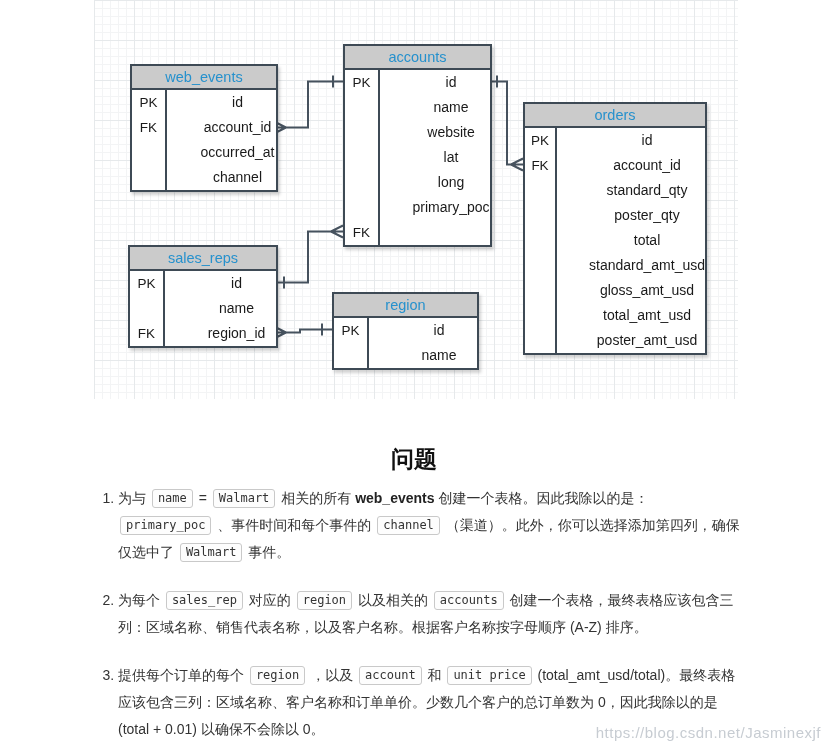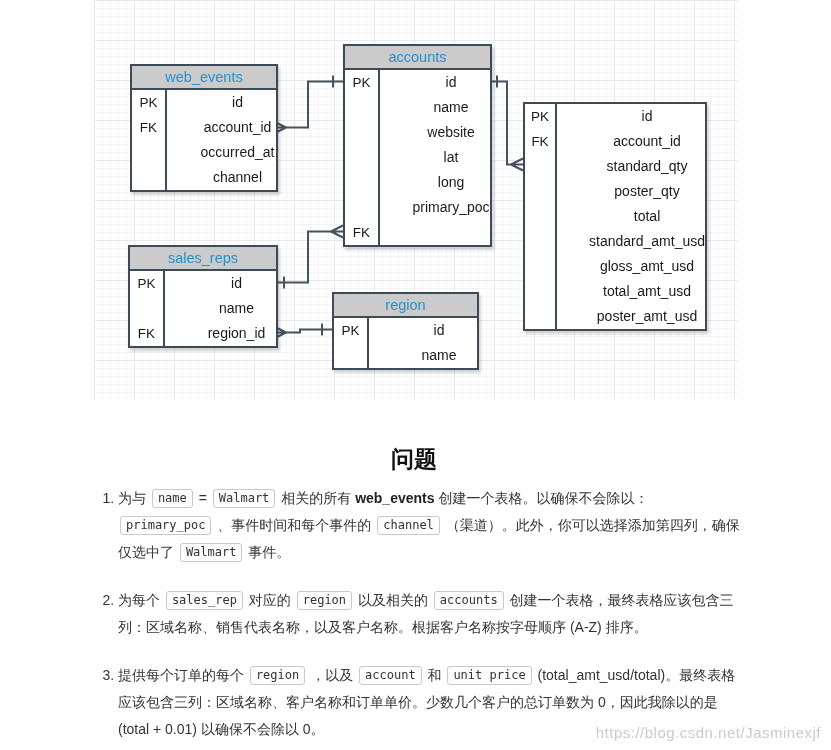--- a/index.html
+++ b/index.html
@@ -105,20 +105,21 @@
             <div class="er-field">id</div>
             <div class="er-field">name</div>
             <div class="er-field">website</div>
             <div class="er-field">lat</div>
             <div class="er-field">long</div>
             <div class="er-field">primary_poc</div>
           </div>
         </div>
       </div>
       <div class="er-table" style="left: 523px; top: 102px; width: 180px;">
+        <div class="er-title">orders</div>
         <div class="er-body">
           <div class="er-keycol">
             <div class="er-key">PK</div>
             <div class="er-key">FK</div>
             <div class="er-key"></div>
             <div class="er-key"></div>
             <div class="er-key"></div>
             <div class="er-key"></div>
             <div class="er-key"></div>
             <div class="er-key"></div>
@@ -164,19 +165,19 @@
             <div class="er-field">name</div>
           </div>
         </div>
       </div>
     </div>
 </div>
 
 <div class="content">
   <h2 class="q-title">问题</h2>
   <ol class="questions">
-      <li><span>为与 </span><code class="chip">name</code><span> = </span><code class="chip">Walmart</code><span> 相关的所有 </span><strong>web_events</strong><span> 创建一个表格。以确保不会除以： </span><code class="chip">primary_poc</code><span> 、事件时间和每个事件的 </span><code class="chip">channel</code><span> （渠道）。此外，你可以选择添加第四列，确保仅选中了 </span><code class="chip">Walmart</code><span> 事件。</span></li>
+      <li><span>为与 </span><code class="chip">name</code><span> = </span><code class="chip">Walmart</code><span> 相关的所有 </span><strong>web_events</strong><span> 创建一个表格。因此我除以的是： </span><code class="chip">primary_poc</code><span> 、事件时间和每个事件的 </span><code class="chip">channel</code><span> （渠道）。此外，你可以选择添加第四列，确保仅选中了 </span><code class="chip">Walmart</code><span> 事件。</span></li>
       <li><span>为每个 </span><code class="chip">sales_rep</code><span> 对应的 </span><code class="chip">region</code><span> 以及相关的 </span><code class="chip">accounts</code><span> 创建一个表格，最终表格应该包含三列：区域名称、销售代表名称，以及客户名称。根据客户名称按字母顺序 (A-Z) 排序。</span></li>
       <li><span>提供每个订单的每个 </span><code class="chip">region</code><span> ，以及 </span><code class="chip">account</code><span> 和 </span><code class="chip">unit price</code><span> (total_amt_usd/total)。最终表格应该包含三列：区域名称、客户名称和订单单价。少数几个客户的总订单数为 0，因此我除以的是 (total + 0.01) 以确保不会除以 0。</span></li>
     </ol>
 </div>
 
 <div class="watermark">https://blog.csdn.net/Jasminexjf</div>
 
 </body></html>

